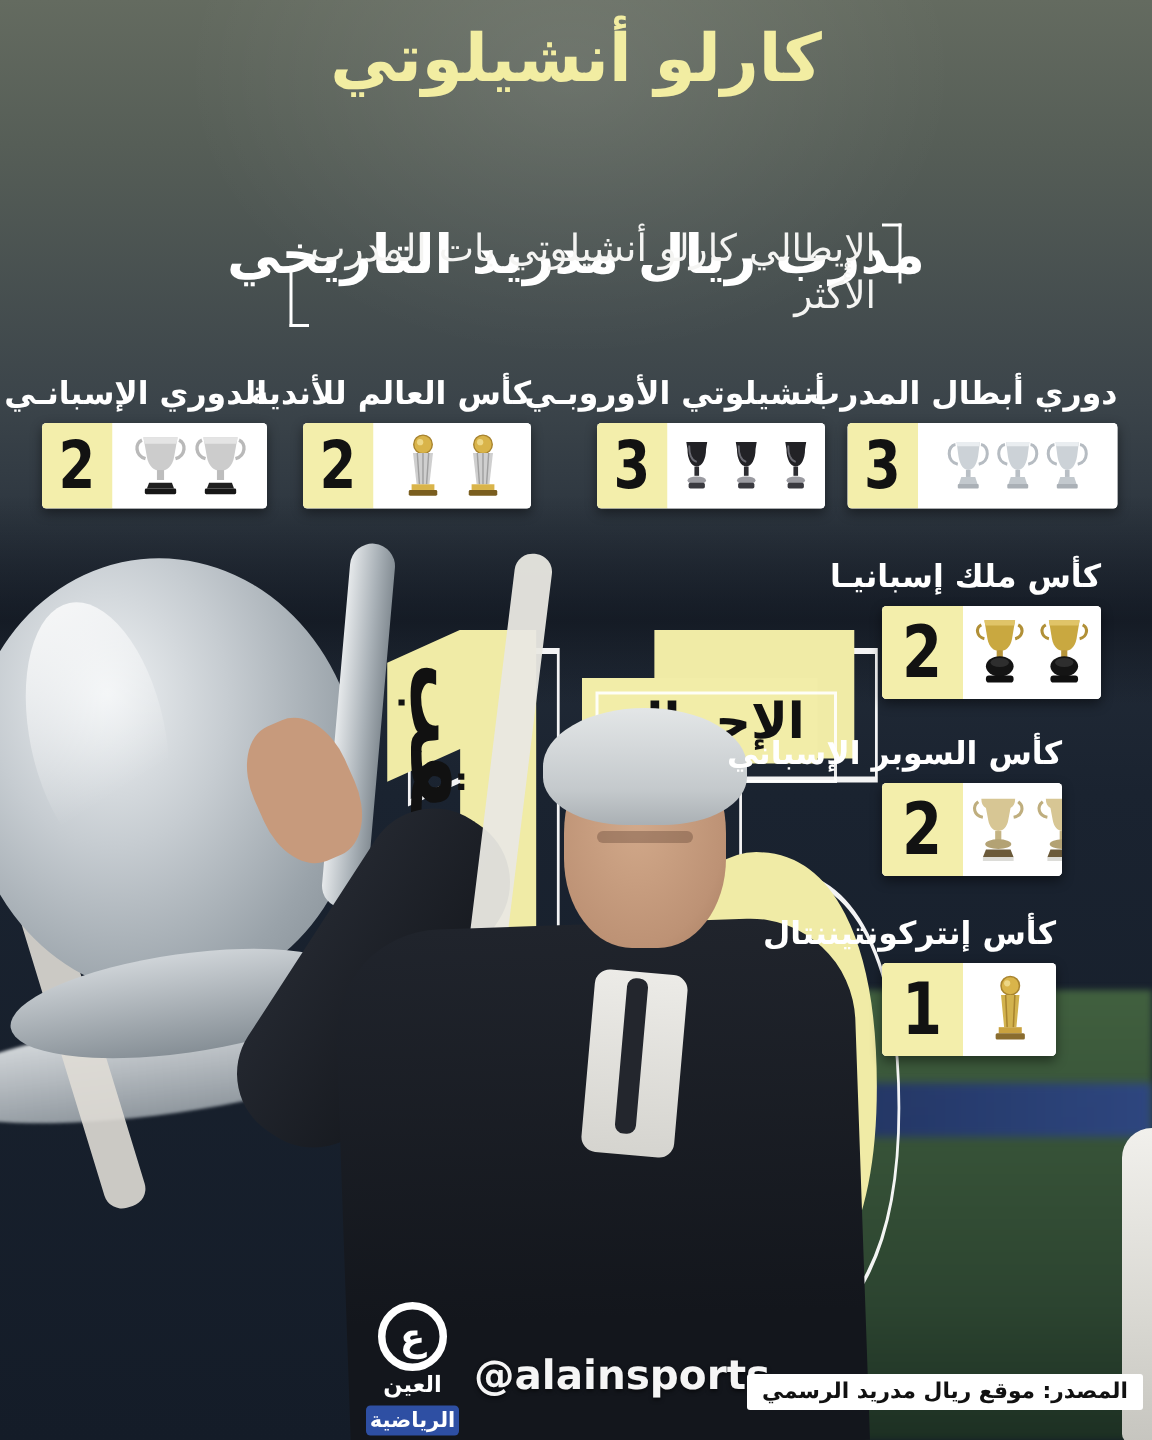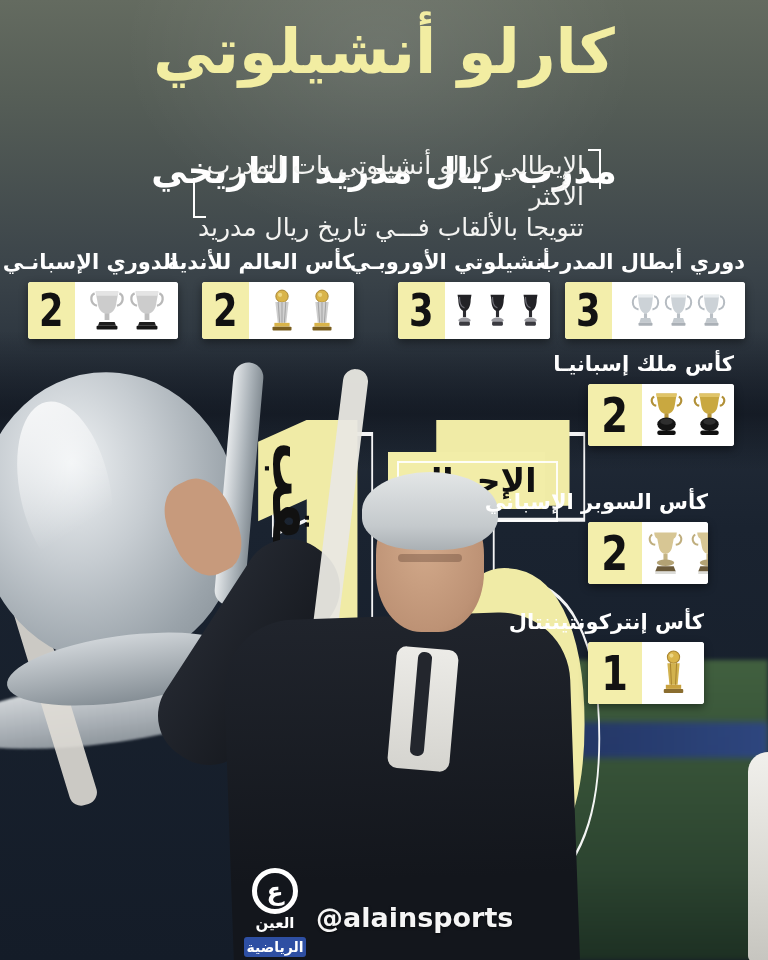--- a/index.html
+++ b/index.html
@@ -41,21 +41,21 @@
     background:radial-gradient(ellipse at 45% 40%,#d2a98a,#bd9275 70%,#a87e62);}
   .hair{position:absolute;left:-8px;top:-8px;width:136px;height:78px;border-radius:55% 55% 45% 45%;
     background:linear-gradient(180deg,#e3e6e7,#c4c9cc 70%,#aab0b4);}
   .brow{position:absolute;left:28px;top:74px;width:64px;height:8px;border-radius:4px;background:rgba(90,60,45,.35);}
   .torso{left:228px;top:616px;width:346px;height:350px;border-radius:70px 70px 0 0;
     background:linear-gradient(180deg,#20242c,#13161c 75%);transform:rotate(-2deg);}
   .shirt{left:392px;top:648px;width:62px;height:122px;border-radius:10px;background:linear-gradient(180deg,#ecebe7,#d5d4cf);transform:rotate(5deg);}
   .tie{left:414px;top:652px;width:14px;height:104px;border-radius:6px;background:#23262d;transform:rotate(5deg);}
 
   
-  .title{left:0;top:10px;width:768px;text-align:center;color:#f2eda2;font-size:62px;font-weight:800;line-height:1.35;letter-spacing:-1px;}
+  .title{left:0;top:10px;width:768px;text-align:center;color:#f2eda2;font-size:44px;font-weight:800;line-height:1.35;letter-spacing:-1px;}
   .subtitle{left:0;top:100px;width:768px;text-align:center;color:#ffffff;font-size:36px;font-weight:800;line-height:1.3;margin-top:48px;}
   .desc{left:184px;top:150px;width:400px;color:#f4f4f2;font-size:25px;font-weight:400;line-height:31px;}
   .brk-tr{left:588px;top:149px;width:13px;height:40px;border-top:2.5px solid #fff;border-right:2.5px solid #fff;}
   .brk-bl{left:193px;top:178px;width:13px;height:40px;border-bottom:2.5px solid #fff;border-left:2.5px solid #fff;}
 
   
   .tgroup{position:absolute;z-index:6;}
   .g-label{display:block;text-align:center;color:#ffffff;font-size:21px;font-weight:800;white-space:nowrap;margin-bottom:8px;}
   .tile{direction:ltr;display:flex;background:#ffffff;border-radius:3px;overflow:hidden;box-shadow:0 3px 8px rgba(0,0,0,.45);}
   .tile .num{background:#f3eeab;color:#121212;display:flex;align-items:center;justify-content:center;
@@ -225,21 +225,20 @@
   <div class="abs head z4">
     <div class="face"></div>
     <div class="hair"></div>
     <div class="brow"></div>
   </div>
 
   <div class="abs title z6">كارلو أنشيلوتي</div>
   <div class="abs subtitle z6">مدرب ريال مدريد التاريخي</div>
   <div class="abs desc z6">
     <span>الإيطالي كارلو أنشيلوتي بات المدرب الأكثر</span><br>
-    <span>تتويجا بالألقاب فـــي تاريخ ريال مدريد</span>
   </div>
   <div class="abs brk-tr z6"></div>
   <div class="abs brk-bl z6"></div>
 
   <div class="tgroup row1" style="left:28px;top:250px;width:150px;">
     <span class="g-label">الدوري الإسبانـي</span>
     <div class="tile">
       <div class="num">
           <span>2</span>
         </div>
@@ -301,21 +300,21 @@
           <svg viewBox="0 0 40 48" class="trophy-svg">
             <use href="#champions-league-trophy"></use>
           </svg>
           <svg viewBox="0 0 40 48" class="trophy-svg">
             <use href="#champions-league-trophy"></use>
           </svg>
         </div>
     </div>
   </div>
 
-  <div class="tgroup rc" style="left:588px;top:352px;width:146px;">
+  <div class="tgroup rc" style="left:588px;top:372px;width:146px;">
     <span class="g-label">كأس ملك إسبانيـا</span>
     <div class="tile">
       <div class="num">
           <span>2</span>
         </div>
       <div class="tray">
           <svg viewBox="0 0 40 48" class="trophy-svg">
             <use href="#copa-del-rey-trophy"></use>
           </svg>
           <svg viewBox="0 0 40 48" class="trophy-svg">
@@ -353,14 +352,15 @@
         </div>
     </div>
   </div>
 
   <div class="abs logo-ring footer-el">
     <span>ع</span>
   </div>
   <div class="abs logo-name footer-el">العين</div>
   <div class="abs logo-badge footer-el">الرياضية</div>
   <div class="abs handle footer-el">@alainsports</div>
+  <div class="abs source-box footer-el">المصدر: موقع ريال مدريد الرسمي</div>
 
 </div>
 
 </body></html>

